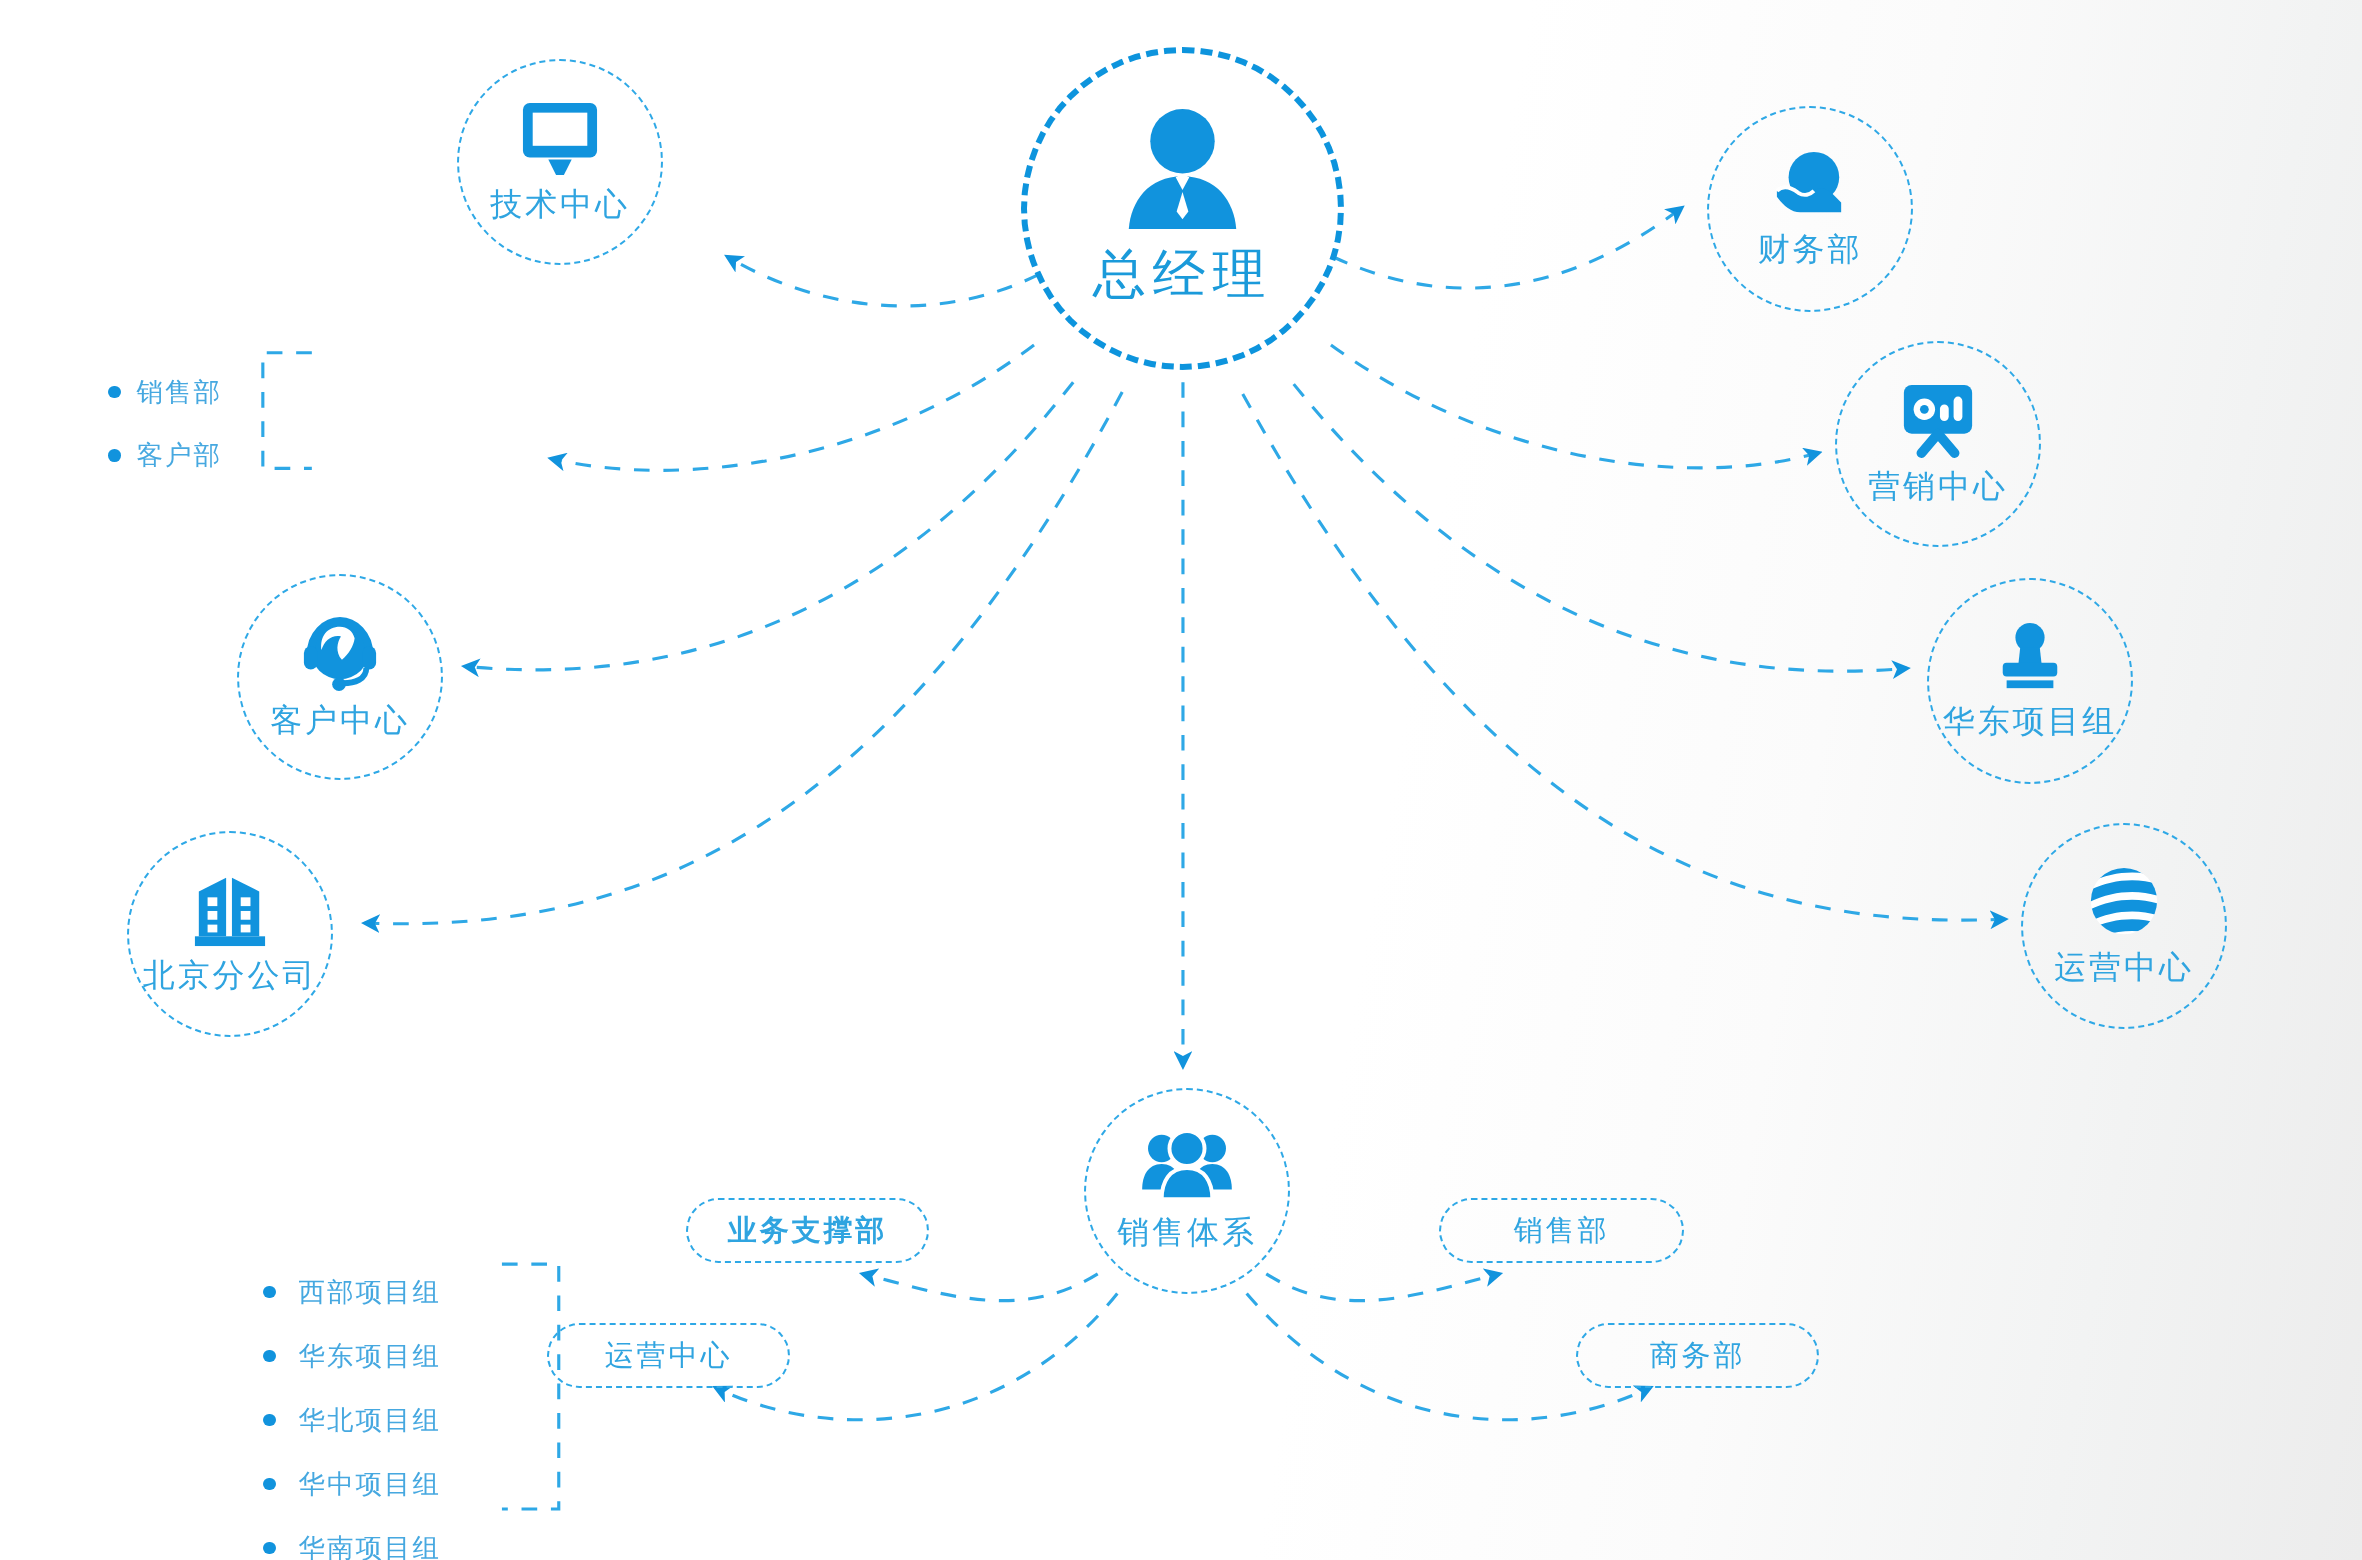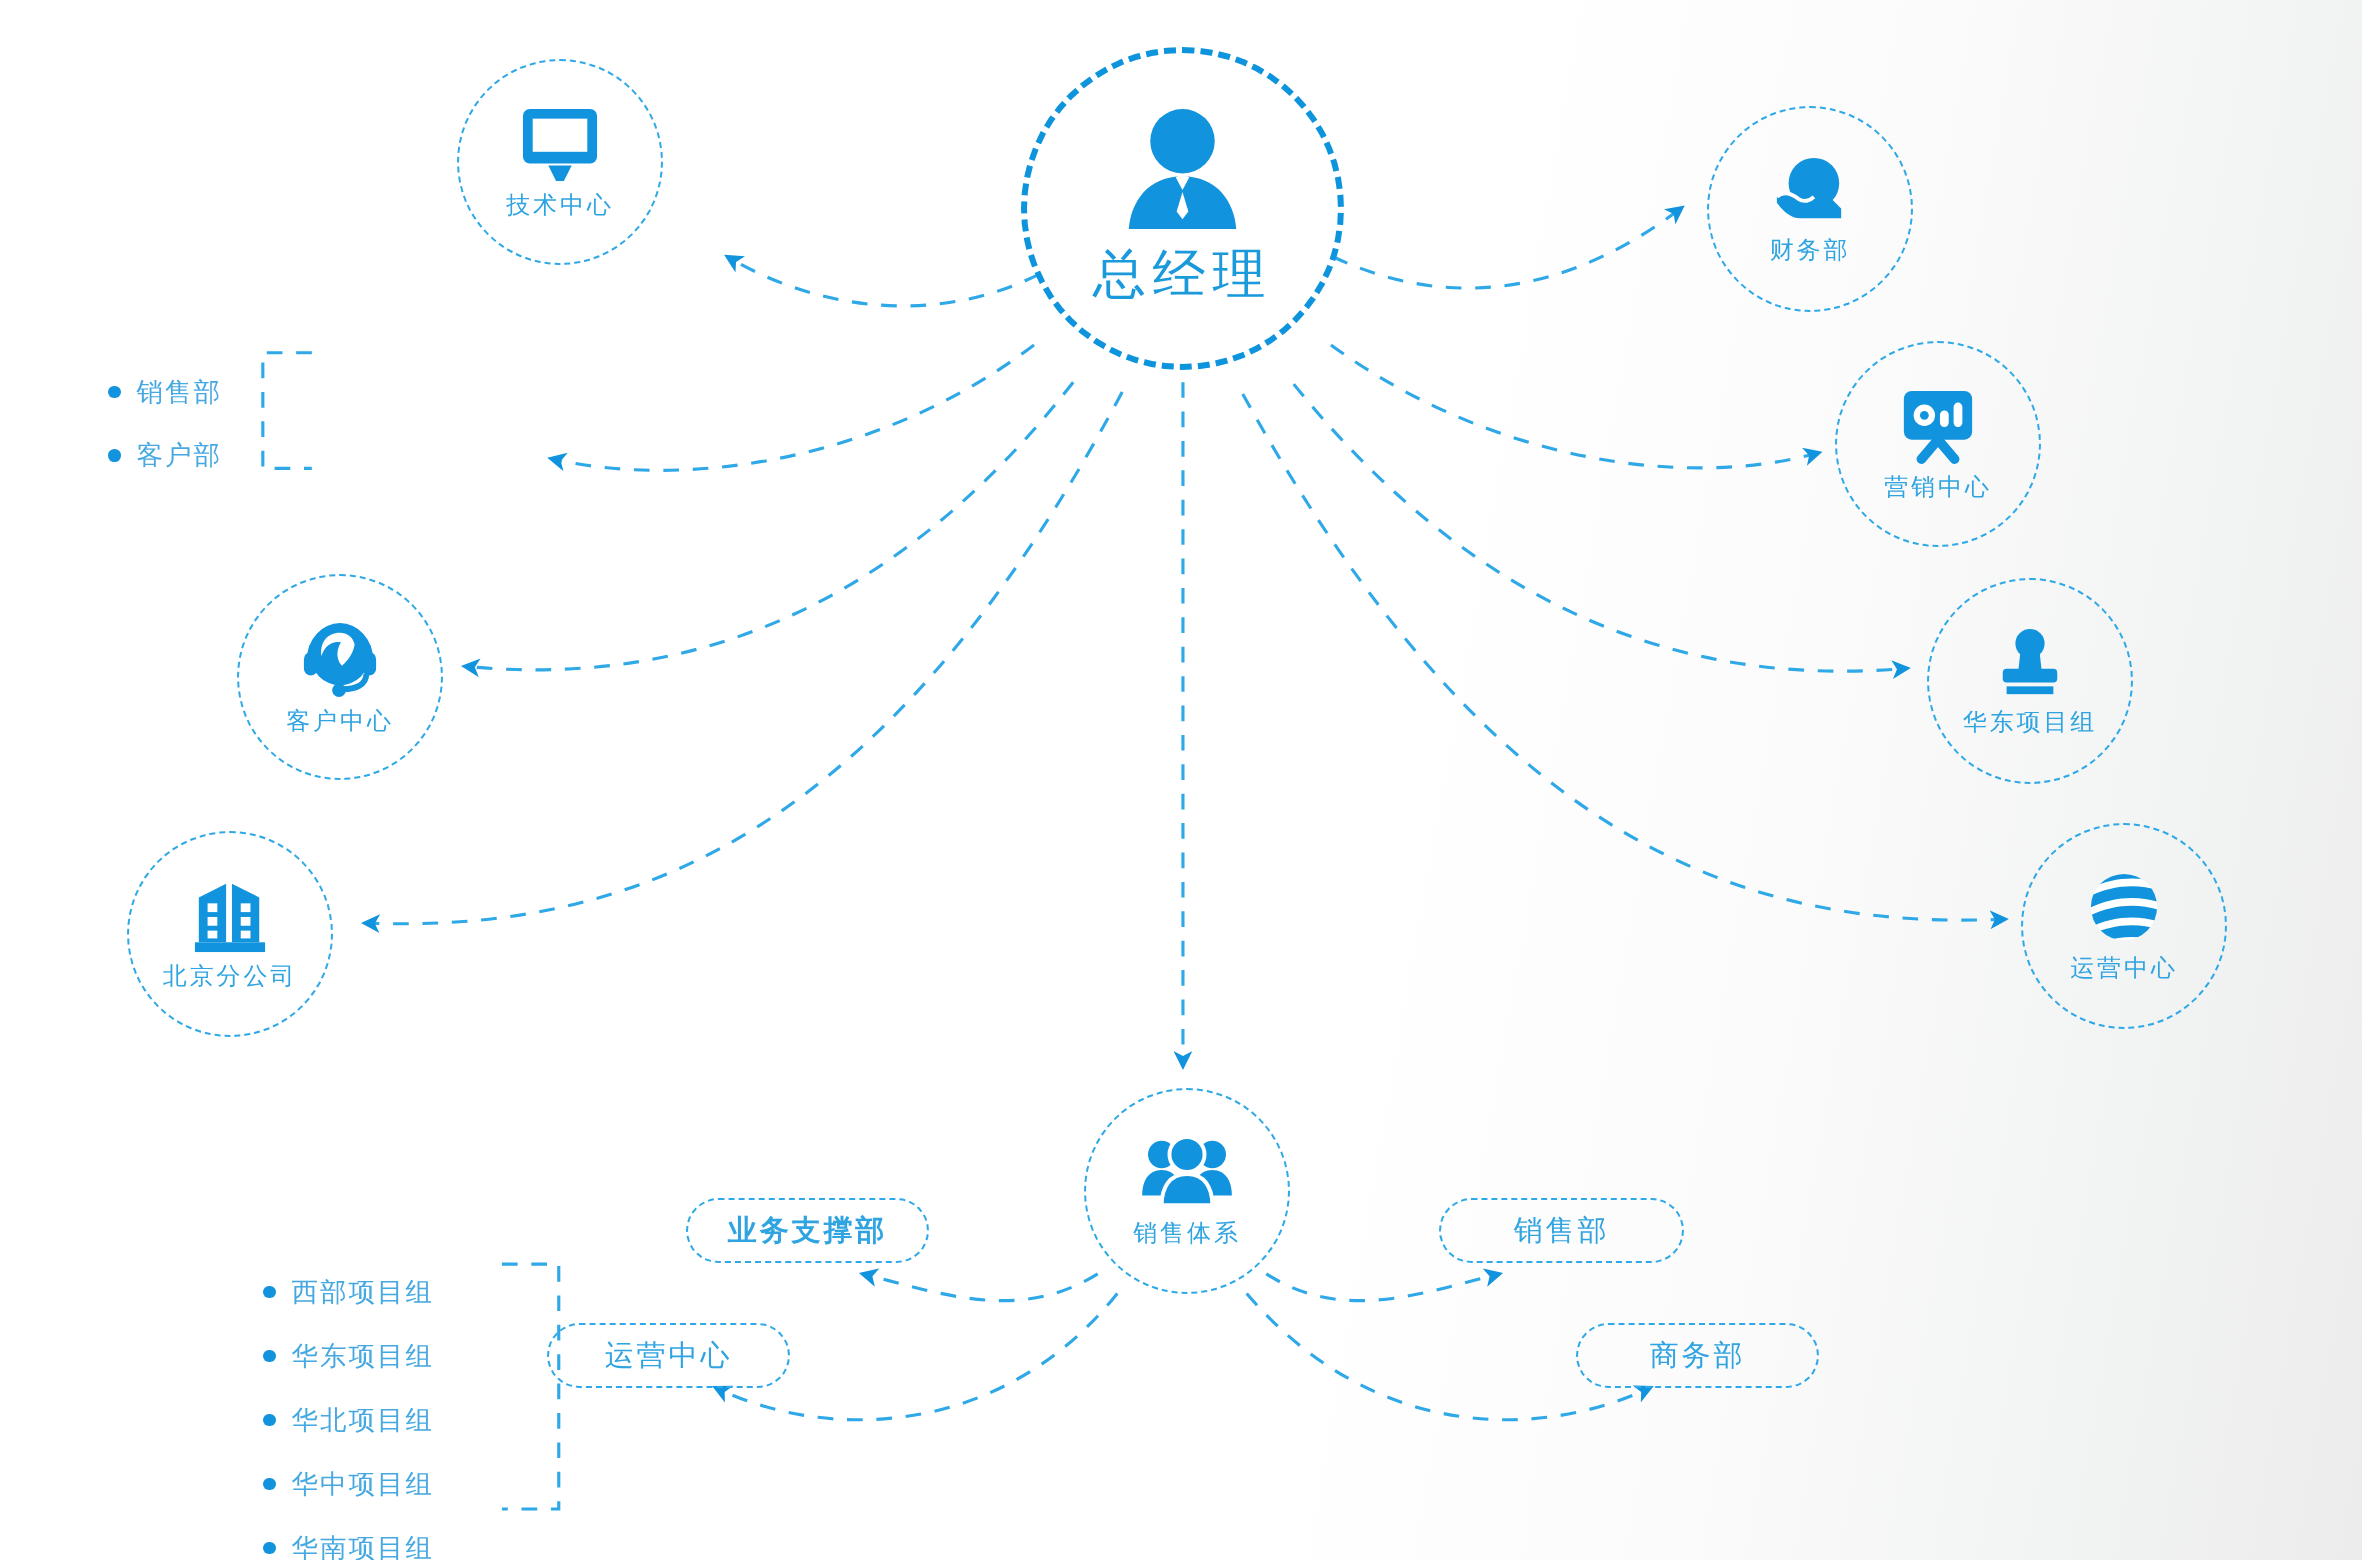--- a/index.html
+++ b/index.html
@@ -54,21 +54,21 @@
     border: 6.9px dashed #0d94dd;
   }
   #node-gm .label {
     font-size: 53px;
     letter-spacing: 6.9px;
     margin-top: 7.8px;
     color: #1a9ada;
   }
   
   .sat { width: 206px; height: 206px; }
-  .sat .label { font-size: 24px; margin-top: 5.9px; text-align: right; }
+  .sat .label { font-size: 32px; margin-top: 5.9px; text-align: right; }
   .sat .icon { margin-top: 2px; }
 
   #node-tech      { left: 457px;  top: 59px;  }
   #node-yinghai   { left: 329px;  top: 321px; }
   #node-custctr   { left: 237px;  top: 574px; }
   #node-bjbranch  { left: 127px;  top: 831px; }
   #node-finance   { left: 1707px; top: 106px; }
   #node-marketing { left: 1835px; top: 341px; }
   #node-hr        { left: 1927px; top: 578px; }
   #node-ops       { left: 2021px; top: 823px; }
@@ -112,21 +112,21 @@
     flex: 0 0 auto;
   }
   .bullet-list .txt {
     font-size: 26.5px;
     letter-spacing: 2px;
     color: #46a8e0;
   }
   #list-yinghai { left: 108px; top: 374px; }
   #list-yinghai .row { margin-bottom: 27.4px; }
   #list-projects { left: 263px; top: 1274px; }
-  #list-projects .row { margin-bottom: 28px; }
+  #list-projects .row { margin-bottom: 28px; gap: 7px; }
 </style>
 </head>
 <body>
 
 <div id="stage">
 
   <svg id="wires" viewBox="0 0 2410 1592" xmlns="http://www.w3.org/2000/svg">
     <defs>
       <marker id="arw" viewBox="0 0 10 10" refX="8" refY="5" markerWidth="6" markerHeight="6" orient="auto-start-reverse">
         <path d="M 0 0 L 10 5 L 0 10 L 2.6 5 z" fill="#1193dd"></path>

